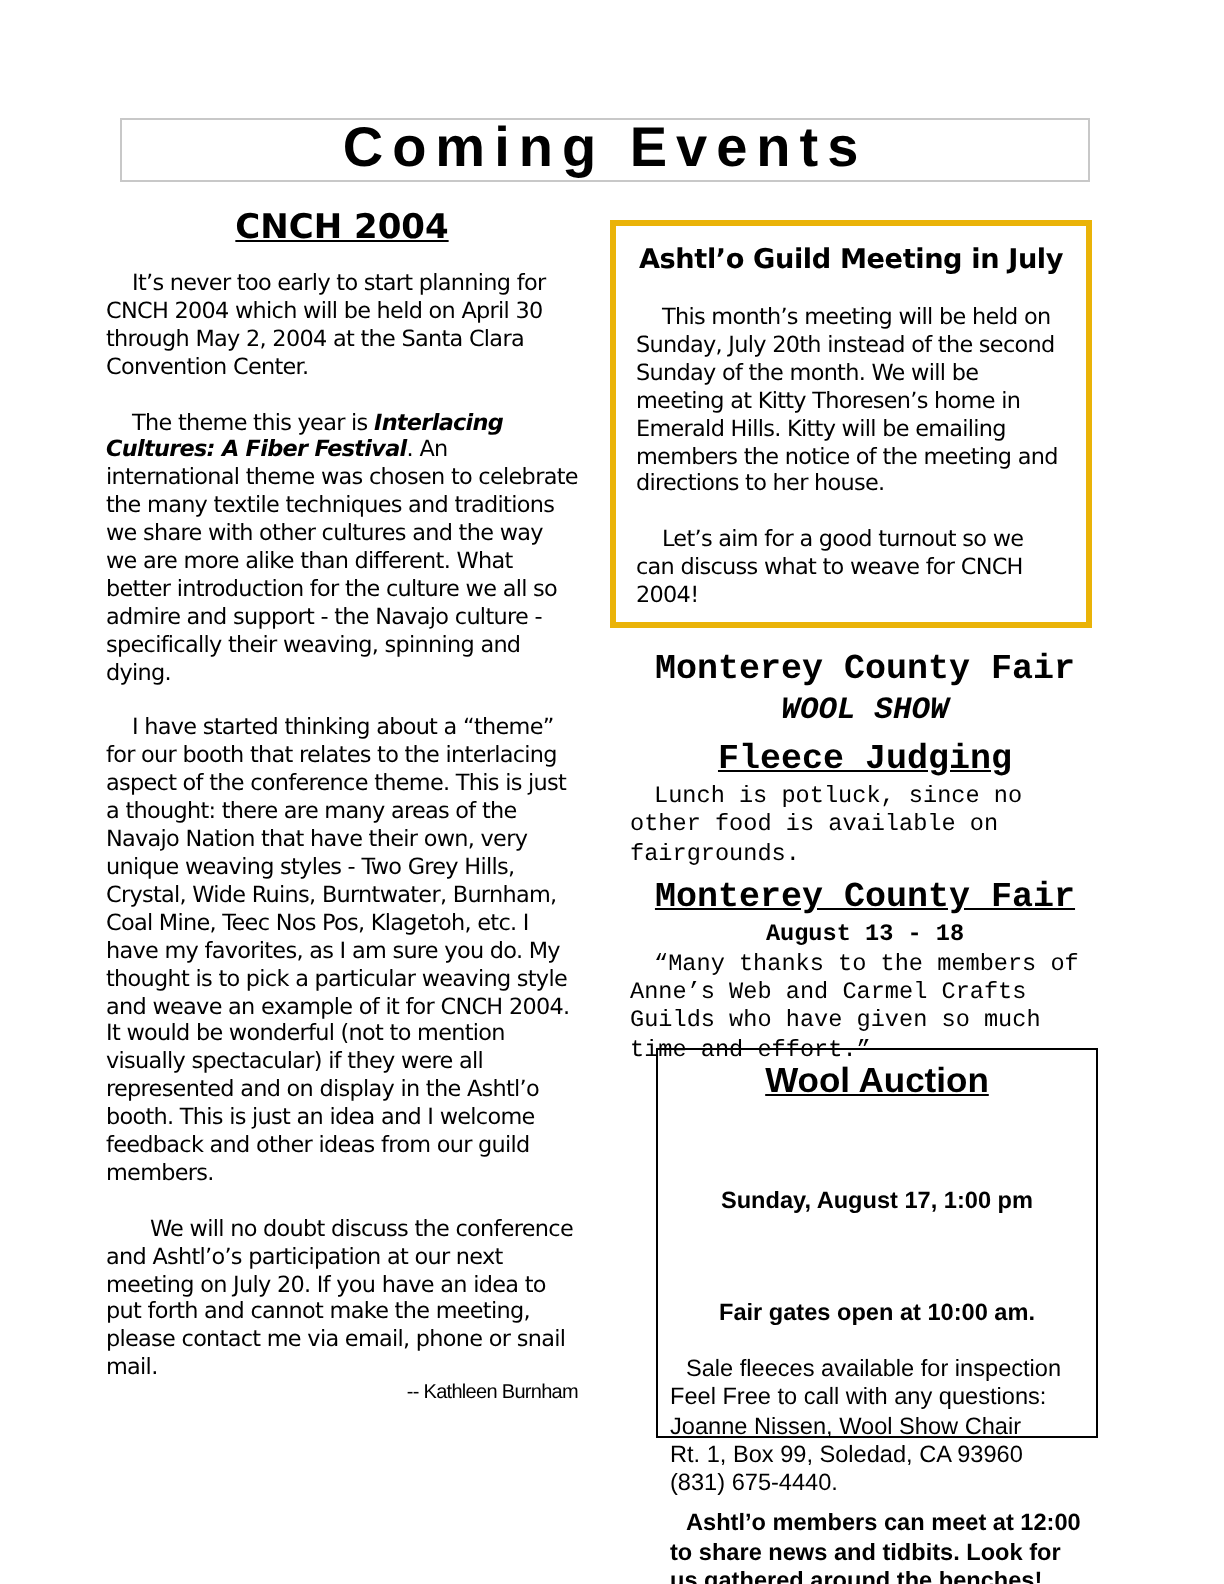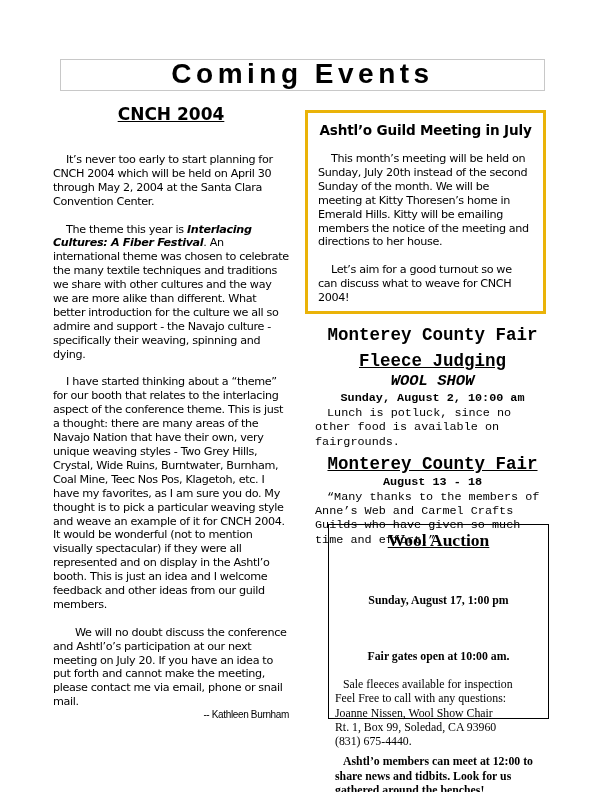--- a/index.html
+++ b/index.html
@@ -15,21 +15,21 @@
       font-family: "Liberation Sans", sans-serif; font-weight: bold;
       font-size: 28px; letter-spacing: 4.5px; margin-top: -2px;
     }
 
     .left-col {
       position: absolute; left: 53px; top: 103px; width: 236px;
       font-family: "DejaVu Sans", sans-serif; font-size: 11.2px; line-height: 13.9px;
       letter-spacing: -0.35px;
     }
     .left-col h2 {
-      margin: 0 0 28px 0; text-align: center; font-size: 17px; font-weight: bold;
+      margin: 0 0 10px 0; text-align: center; font-size: 17px; font-weight: bold;
       text-decoration: underline; letter-spacing: 0; line-height: 22px;
     }
     .left-col p { margin: 0 0 13.9px 0; }
     .indent { text-indent: 13px; }
     .indent2 { text-indent: 22px; }
     .sig { text-align: right; padding-right: 0px; font-family: "Liberation Sans", sans-serif; font-size: 10px; margin-top: -1px; }
     .bi { font-weight: bold; font-style: italic; }
 
     .guild-box {
       position: absolute; left: 305px; top: 110px; width: 241px; height: 204px;
@@ -50,21 +50,21 @@
     .fair .c { text-align: center; }
     .fair .h-lg { font-size: 17.5px; font-weight: bold; line-height: 21px; }
     .fair .h-it { font-size: 15.5px; font-weight: bold; font-style: italic; line-height: 19px; }
     .fair .h-ul { font-size: 17.5px; font-weight: bold; text-decoration: underline; line-height: 22px; }
     .fair .sub { font-size: 11.8px; font-weight: bold; line-height: 15px; }
     .fair .body { text-indent: 12px; line-height: 14.3px; }
 
     .auction-box {
       position: absolute; left: 328px; top: 524px; width: 221px; height: 195px;
       border: 1.5px solid #000; box-sizing: border-box;
-      font-family: Liberation Serif, serif; font-size: 11.8px; line-height: 14.3px;
+      font-family: Liberation Sans, sans-serif; font-size: 11.8px; line-height: 14.3px;
       padding: 4px 6px 0 6px;
     }
     .auction-box .h-ul { text-align: center; font-size: 17.5px; font-weight: bold; text-decoration: underline; line-height: 23px; }
     .auction-box .sub { text-align: center; font-weight: bold; line-height: 16px; margin-top: 40px; }
     .auction-box .gap { height: 13px; }
     .auction-box .body { text-indent: 8px; }
     .auction-box .bold-note { font-weight: bold; text-indent: 8px; margin-top: 6px; }
   </style>
 </head>
 <body>
@@ -85,23 +85,22 @@
   </div>
 
   <div class="guild-box">
     <h3>Ashtl’o Guild Meeting in July</h3>
     <p class="indent">This month’s meeting will be held on Sunday, July 20th instead of the second Sunday of the month.  We will be meeting at Kitty Thoresen’s home in Emerald Hills.  Kitty will be emailing members the notice of the meeting and directions to her house.</p>
     <p class="indent">Let’s aim for a good turnout so we can discuss what to weave for CNCH 2004!</p>
   </div>
 
   <div class="fair">
     <div class="c h-lg">Monterey County Fair</div>
+    <div class="c h-it">WOOL SHOW</div>
     <div class="c h-ul" style="margin-top:4px;">Fleece Judging</div>
-    <div class="c h-it">WOOL SHOW</div>
-    <div class="c sub">Sunday, August 2, 10:00 am</div>
     <div class="body">Lunch is potluck, since no other  food is available on fairgrounds.</div>
     <div class="c h-ul" style="margin-top:4px;">Monterey County Fair</div>
     <div class="c sub">August 13 - 18</div>
     <div class="body">“Many thanks to the members of Anne’s Web and Carmel Crafts Guilds who have given so much time and effort.”</div>
   </div>
 
   <div class="auction-box">
     <div class="h-ul">Wool Auction</div>
     <div class="sub">Sunday, August 17, 1:00 pm</div>
     <div class="sub">Fair gates open at 10:00 am.</div>

